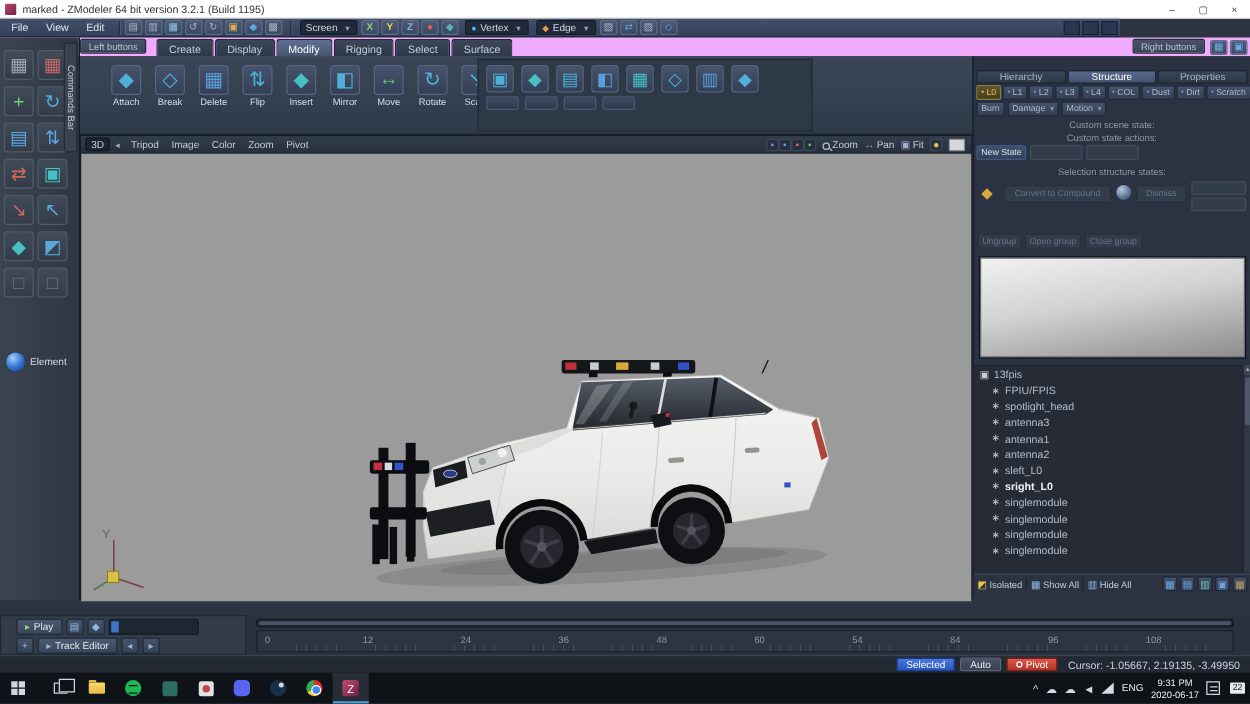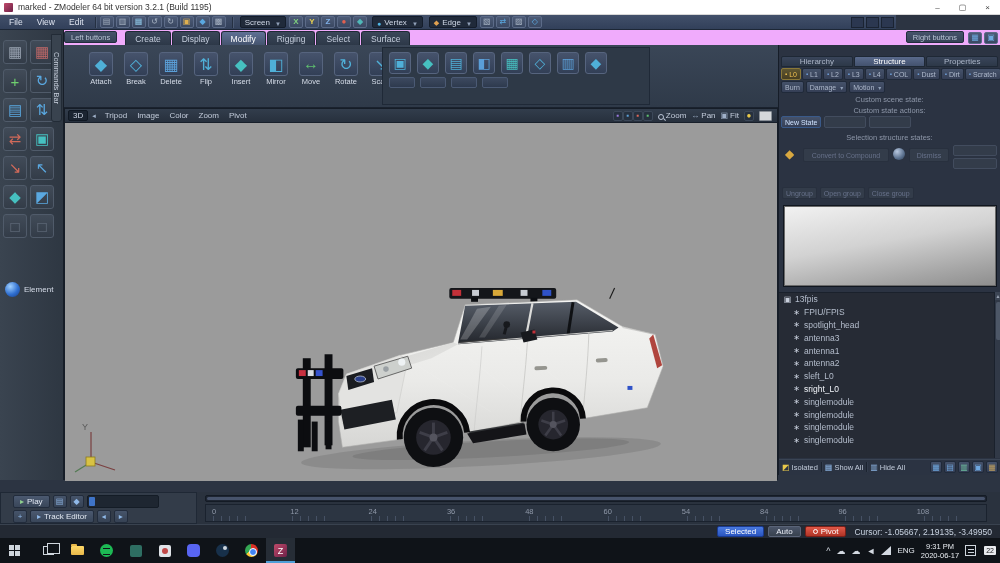--- a/index.html
+++ b/index.html
@@ -94,21 +94,21 @@
 #btn-dismiss{position:absolute;left:130px;top:103px;width:40px;height:14px}
 #btn-small-1{position:absolute;left:174px;top:100px;width:44px;height:11px}
 #btn-small-2{position:absolute;left:174px;top:113px;width:44px;height:11px}
 #group-row{position:absolute;left:3px;top:142px;display:flex;gap:3px}
 #sp-preview{position:absolute;left:4px;top:160px;width:214px;height:82px;background:linear-gradient(170deg,#f2f2f2 0%,#d2d2d2 45%,#a5a5a5 80%,#8d8d8d 100%);border:1px solid #10161f;box-shadow:inset 0 0 0 1px #6a6a6a}
 #node-list{position:absolute;left:0;top:247px;width:215px;height:166px;background:#262b35;border-top:1px solid #1a212c;overflow:hidden}
 .nrow{height:12.8px;display:flex;align-items:center;gap:3px}
 .nic{font-size:8px;color:#c8cfdc;width:9px;text-align:center}
 .nic.checkbox{width:7px;height:7px;border:1px solid #8a94a6;background:#1e232c;margin-left:1px}
 .nlb{font-size:8.5px;color:#b4bdcc;white-space:nowrap}
-.nlb.bold{color:#f2f5fa;font-weight:normal}
+.nlb.bold{color:#f2f5fa;font-weight:bold}
 #list-scroll{position:absolute;left:215px;top:247px;width:7px;height:166px;background:#313947;border-left:1px solid #1a212c}
 #list-scroll .arr{height:8px;display:flex;align-items:center;justify-content:center;font-size:5px;color:#9aa4b4;background:#3c4554}
 #list-thumb{position:absolute;left:1px;top:10px;width:5px;height:38px;background:#4d5767;border-radius:2px}
 #scene-footer{position:absolute;left:0;top:414px;width:222px;height:15px;display:flex;align-items:center;gap:3px;padding:0 3px;background:#2b3342;border-top:1px solid #3a4454}
 .ft-item{display:flex;align-items:center;gap:2px;font-size:7.5px;color:#c2cbda}
 .ft-ic{font-size:8px}
 .ft-sep{width:1px;height:10px;background:#1c2430;box-shadow:1px 0 0 #46516444}
 #footer-icons{margin-left:auto;display:flex;gap:2px}
 .ftchip{width:12px;height:12px;display:flex;align-items:center;justify-content:center;font-size:8px;background:linear-gradient(#45526a,#353f56);border:1px solid #202a3a;border-radius:2px}
 

